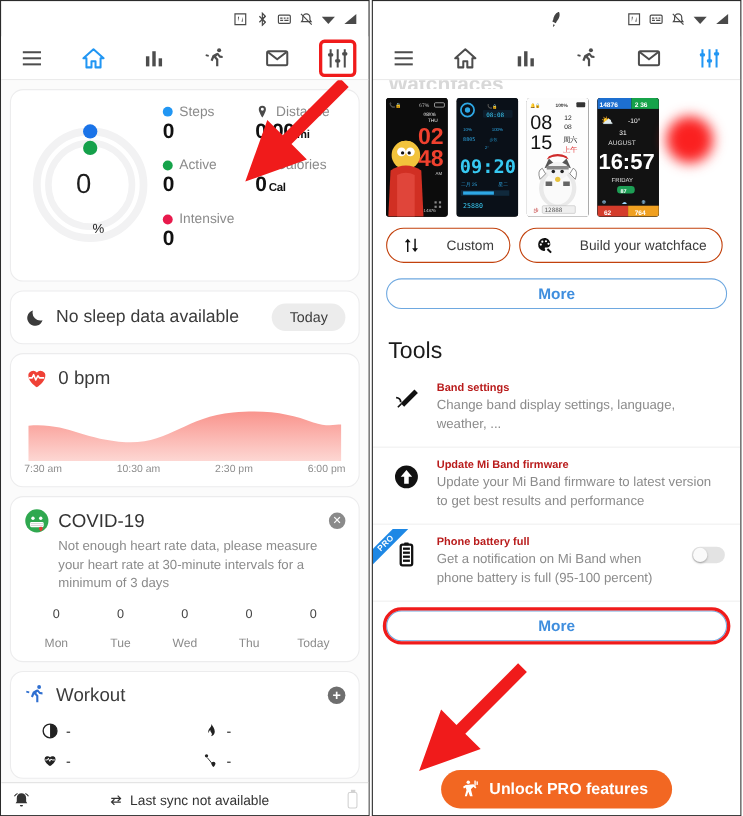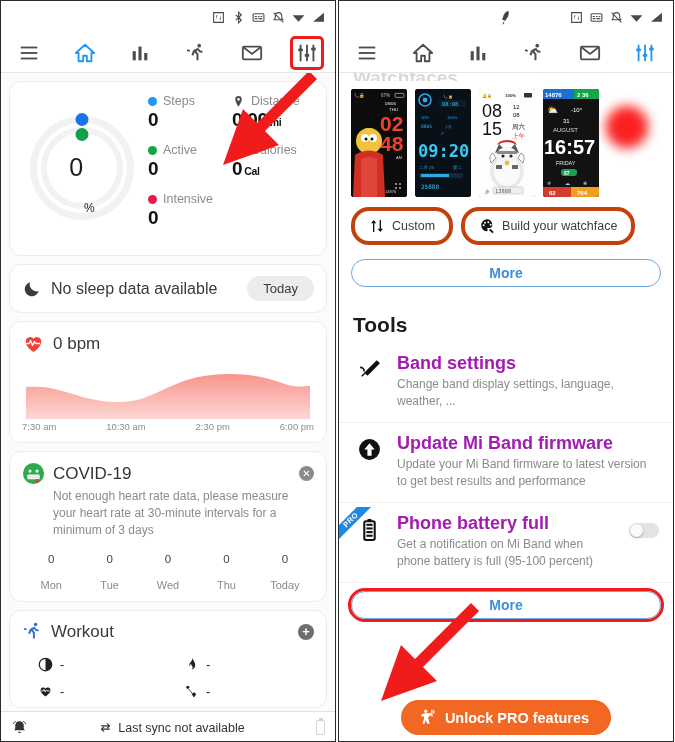--- a/index.html
+++ b/index.html
@@ -165,49 +165,49 @@
   }
   .wf-row { display:flex; gap:8px; padding:8px 12px 6px 12px; }
   .wf {
     width:56px; height:108px; border-radius:3px; overflow:hidden;
     position:relative; background:#000; flex-shrink:0;
   }
   .wf-inner { position:absolute; inset:0; }
 
   .chips { display:flex; flex-wrap:wrap; gap:8px; padding:4px 12px 0 12px; }
   .chip {
-    display:flex; align-items:center; gap:7px;
-    border:4px solid #c2410c; border-radius:18px;
+    display:flex; align-items:center; gap:24px;
+    border:1px solid #c2410c; border-radius:18px;
     padding:7px 14px; font-size:12.5px; color:#3c3c3c; background:#fff;
   }
   .chip svg { width:16px; height:16px; fill:#111; }
 
   .more-btn {
     margin:14px 12px 0 12px; height:28px; border:1px solid #6ea8e0;
     border-radius:15px; display:flex; align-items:center; justify-content:center;
     color:#3f8ede; font-size:14px; font-weight:700; background:#fff;
     position:relative;
   }
   .more-btn.ringed { margin-top:8px; }
   .more-ring {
     position:absolute; left:-4px; right:-4px; top:-4px; bottom:-4px;
     border:3px solid #f01b1b; border-radius:19px; pointer-events:none;
   }
 
-  .tools-h { font-size:21px; font-weight:700; color:#1b1b1b;
+  .tools-h { font-size:21px; font-weight:400; color:#1b1b1b;
              padding:26px 14px 6px 14px; }
   .tool {
     display:flex; gap:12px; padding:10px 14px 12px 14px;
     border-bottom:1px solid #f0f0f0; position:relative; align-items:flex-start;
   }
   .tool .ic { width:32px; flex-shrink:0; display:flex; justify-content:center;
               padding-top:4px; }
   .tool .ic svg { width:25px; height:25px; fill:#111; }
   .tool .tx { flex:1; }
-  .tool .tn { font-size:18px; font-weight:700; color:#a21caf; }
+  .tool .tn { font-size:10px; font-weight:700; color:#b91c1c; }
   .tool .td { font-size:12px; color:#8b8b8b; line-height:1.42; margin-top:2px; }
   .toggle { width:30px; height:15px; border-radius:9px; background:#e3e3e3;
             position:relative; flex-shrink:0; margin-top:10px; }
   .toggle:after{content:"";position:absolute;left:1px;top:1px;width:13px;height:13px;
                 border-radius:50%;background:#fafafa;
                 box-shadow:0 1px 2px rgba(0,0,0,.3);}
   .pro-flag {
     position:absolute; left:0; top:4px; width:34px; height:34px; overflow:hidden;
     pointer-events:none;
   }

